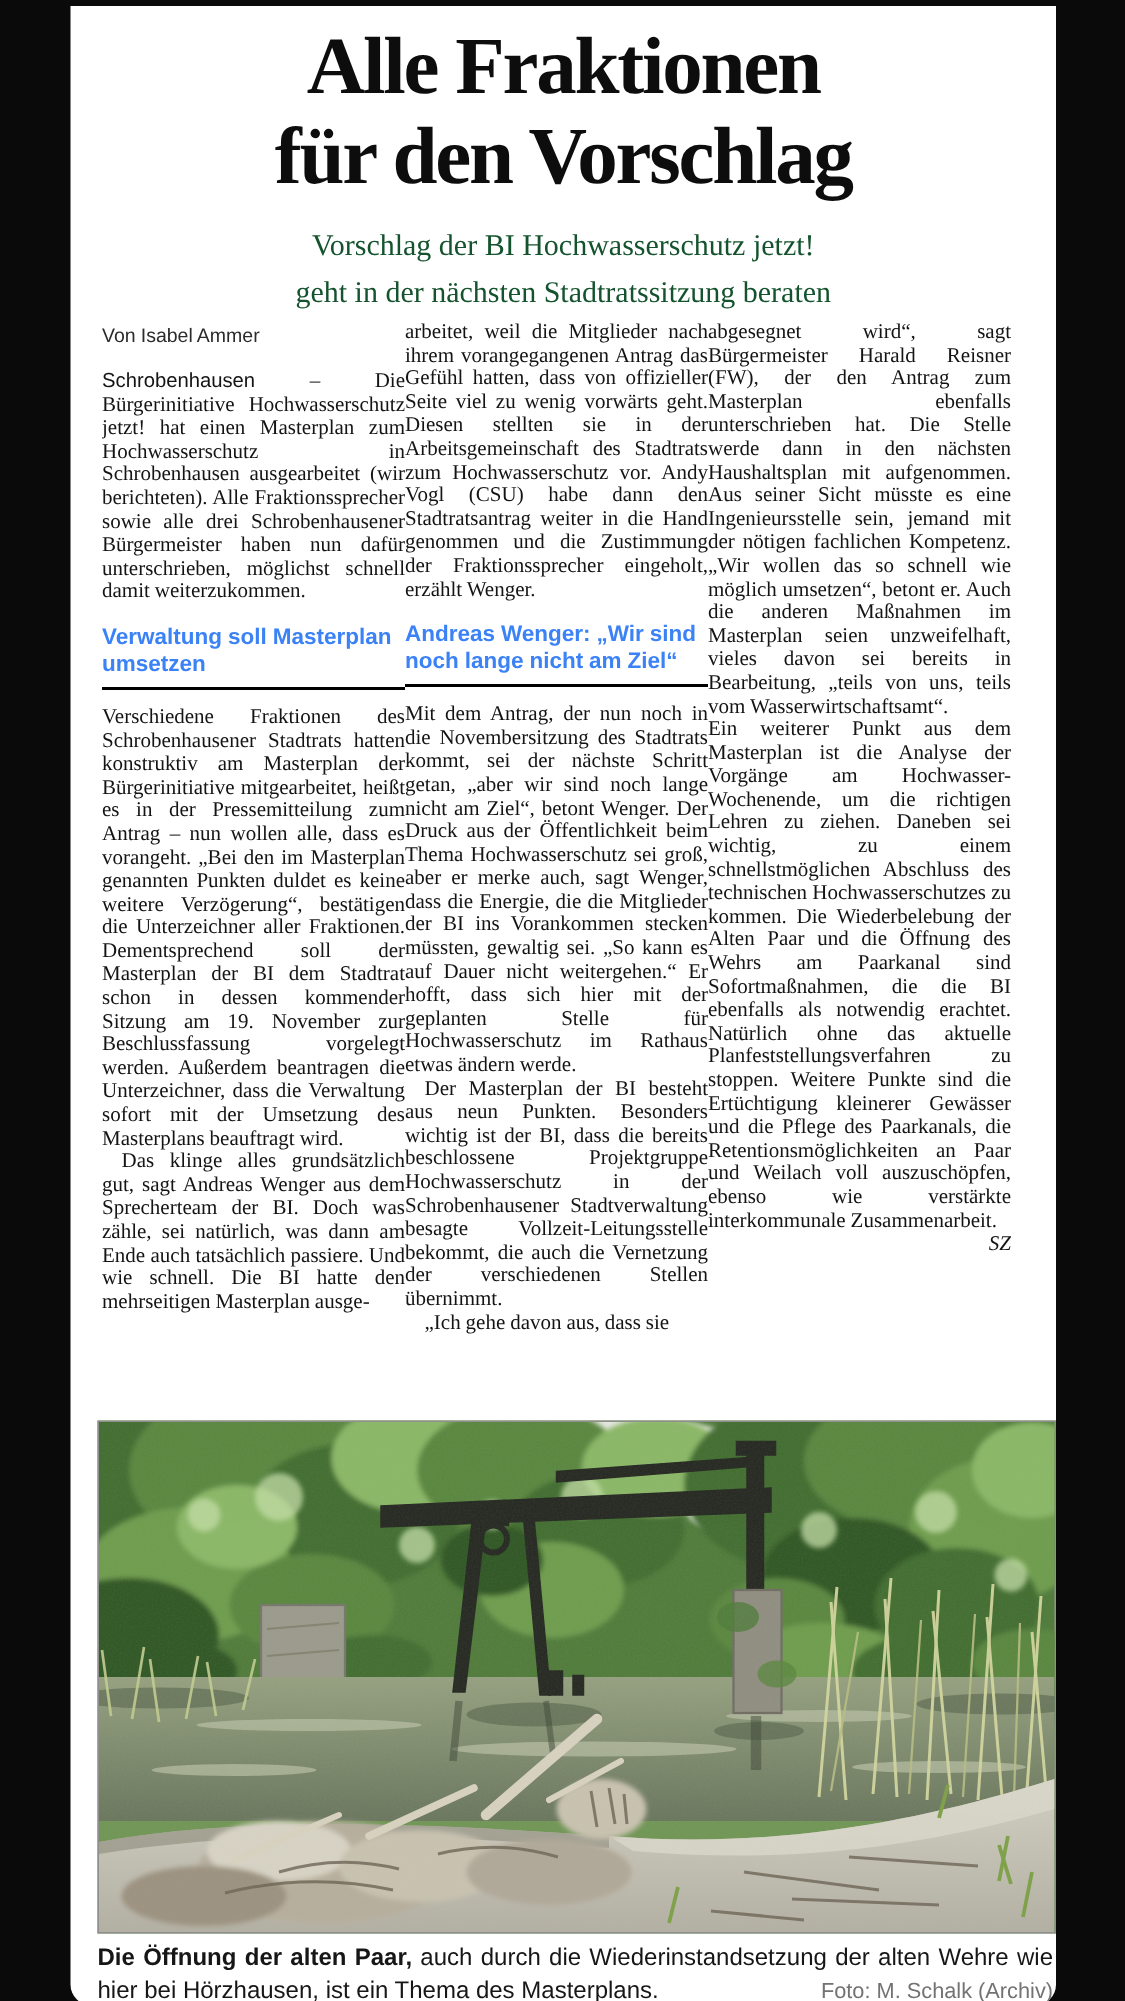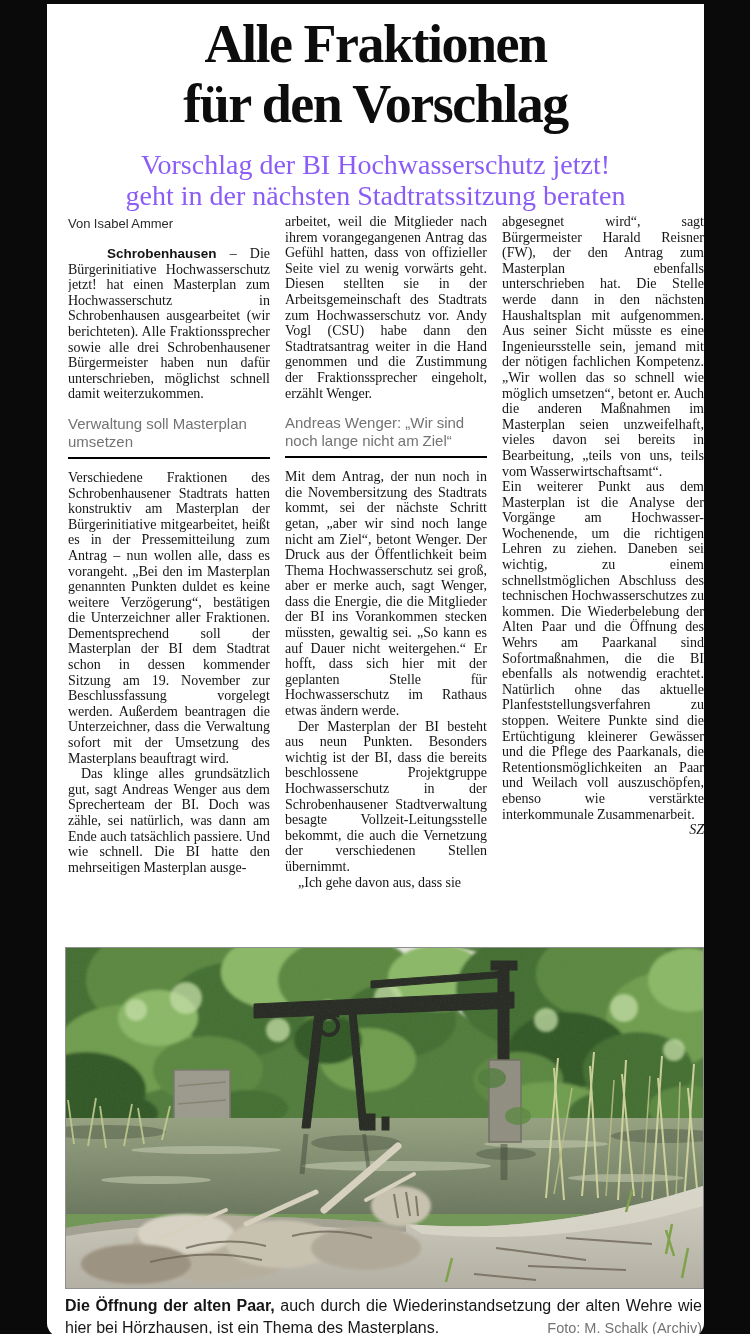--- a/index.html
+++ b/index.html
@@ -5,35 +5,35 @@
   html,body{margin:0;padding:0;background:#0a0a0a;}
   #screen{position:relative;width:750px;height:1334px;background:#0a0a0a;overflow:hidden;
           font-family:"Liberation Serif",serif;}
   .page{position:absolute;left:47px;top:4px;width:657px;height:1333px;background:#ffffff;
         border-radius:0 0 14px 14px;overflow:hidden;}
 
   
   .header{position:absolute;top:0;left:0;width:657px;text-align:center;color:#0d0d0d;}
   .headline{font-family:"Liberation Serif",serif;font-weight:bold;font-size:54px;
             line-height:60px;letter-spacing:-1.5px;margin-top:10px;}
-  .subheadline{font-family:"Liberation Serif",serif;font-size:28px;line-height:31px;
-               margin-top:15px;color:#8b5cf6;}
-
-  
-  .cols{position:absolute;top:210px;left:21px;width:636px;height:734px;display:flex;gap:15px;
+  .subheadline{font-family:"Liberation Serif",serif;font-size:20px;line-height:31px;
+               margin-top:15px;color:#14532d;}
+
+  
+  .cols{position:absolute;top:210px;left:21px;width:636px;height:734px;display:flex;
         overflow:hidden;}
   .col{width:202px;font-size:14px;line-height:15.6px;text-align:justify;color:#141414;
        hyphens:auto;-webkit-hyphens:auto;word-spacing:-0.2px;}
   .byline{font-family:"Liberation Sans",sans-serif;font-size:13px;line-height:16px;
           color:#2b2b2b;margin:2px 0 14px 0;text-align:left;}
   .col p{margin:0;}
   .col p.indent{text-indent:13px;}
-  .lead-in{font-family:"Liberation Sans",sans-serif;font-weight:bold;font-size:13.5px;margin-left:39px;}
-  .subhead{font-family:"Liberation Sans",sans-serif;font-weight:normal;font-size:15px;
-           line-height:18px;text-align:left;color:#737373;padding:13px 0 6px 0;
+  .lead-in{font-family:"Liberation Sans",sans-serif;font-weight:normal;font-size:13.5px;}
+  .subhead{font-family:"Liberation Sans",sans-serif;font-weight:bold;font-size:15px;
+           line-height:18px;text-align:left;color:#3b82f6;padding:13px 0 6px 0;
            border-bottom:2.5px solid #000;margin:0 0 11px 0;hyphens:none;-webkit-hyphens:none;}
   .sig{float:right;font-style:italic;margin-left:16px;}
 
   
   .photo{position:absolute;top:943px;left:18px;width:637px;height:340px;
          border:1px solid #8f8f8f;box-sizing:content-box;background:#6f9553;}
   .photo svg{display:block;}
 
   
   .caption{position:absolute;top:1291px;left:18px;width:637px;

